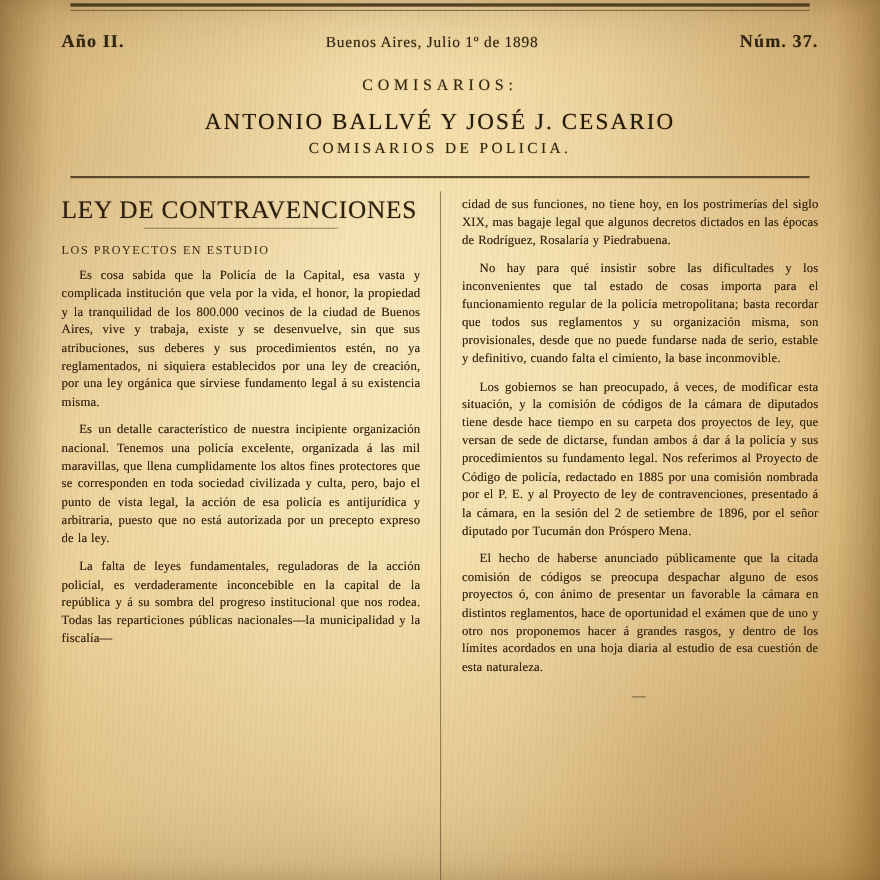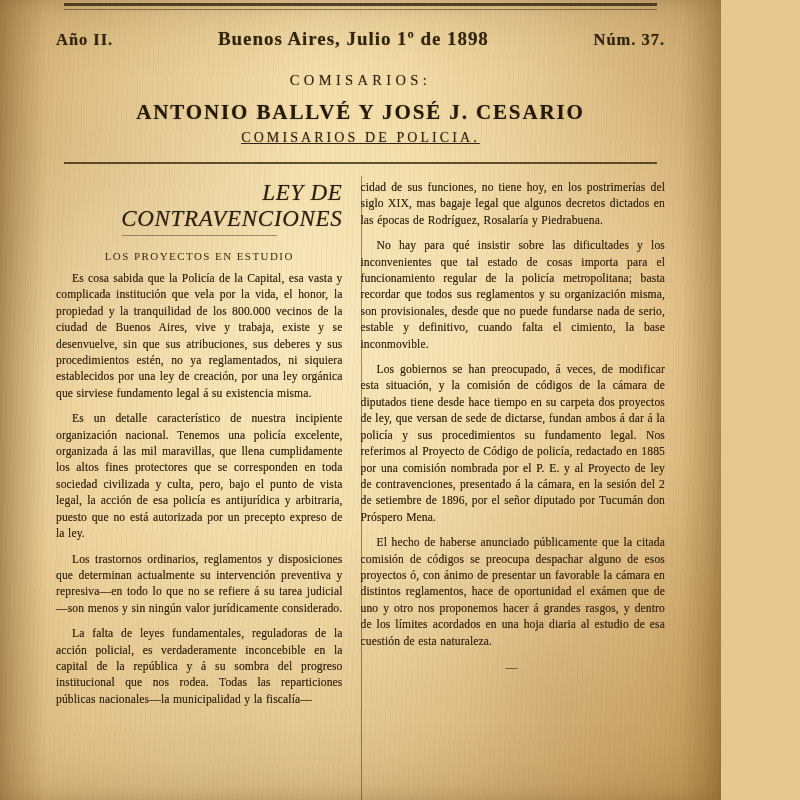--- a/index.html
+++ b/index.html
@@ -10,21 +10,21 @@
     width: 800px;
     height: 800px;
     overflow: hidden;
     background: #e6c98f;
     font-family: "Liberation Serif", serif;
   }
 
   
   .page {
     position: relative;
-    width: 721px;
+    width: 800px;
     height: 800px;
     box-sizing: border-box;
     background:
       radial-gradient(ellipse 120% 90% at 46% 42%, rgba(255,246,214,0.55) 0%, rgba(255,240,200,0.18) 45%, rgba(150,105,40,0.13) 78%, rgba(110,72,20,0.30) 100%),
       linear-gradient(100deg, #d8b475 0%, #e7c88c 16%, #f0d79f 38%, #edd197 60%, #e0bc7e 82%, #cfa863 100%);
     color: #2a1d0e;
     overflow: hidden;
   }
   
   .page::before {
@@ -80,103 +80,100 @@
     letter-spacing: 0.06em;
   }
   .masthead .m-left,
   .masthead .m-right {
     font-size: 16.5px;
     font-weight: 600;
     color: #31240f;
     text-shadow: 0 0 1px rgba(50,35,12,0.45);
   }
   .masthead .m-center {
-    font-size: 19px;
-    font-weight: 700;
+    font-size: 14px;
+    font-weight: 400;
     color: #31240f;
     letter-spacing: 0.05em;
     text-shadow: 0 0 1px rgba(50,35,12,0.45);
   }
 
   .directors-label {
     text-align: center;
     margin-top: 22px;
     font-size: 14.5px;
     letter-spacing: 0.30em;
     color: #31240f;
     text-shadow: 0 0 1px rgba(50,35,12,0.4);
   }
   .directors-names {
     text-align: center;
     margin-top: 11px;
     font-size: 21px;
-    font-weight: 700;
+    font-weight: 400;
     letter-spacing: 0.09em;
     color: #241a09;
     text-shadow: 0 0 1px rgba(40,28,10,0.5);
   }
   .directors-sub {
     text-align: center;
     margin-top: 5px;
     font-size: 14px;
     letter-spacing: 0.22em;
     color: #31240f;
     text-shadow: 0 0 1px rgba(50,35,12,0.4);
-    text-decoration: underline;
   }
 
   .divider {
     margin: 16px 8px 0 8px;
     height: 2px;
     background: #3a2a12;
     opacity: 0.8;
   }
 
   
   .columns {
     display: flex;
     margin-top: 16px;
     position: relative;
   }
   .col {
     width: 50%;
     box-sizing: border-box;
   }
   .col.left { padding-right: 18px; }
-  .col.right { }
+  .col.right { padding-left: 20px; }
   .col-rule {
     position: absolute;
     top: -4px;
     bottom: -260px;
     left: 50%;
     width: 1px;
     background: #4a3518;
     opacity: 0.55;
   }
 
   .article-title {
-    text-align: right;
+    text-align: left;
     font-size: 23px;
     letter-spacing: 0.03em;
     color: #2b1f0d;
     font-family: "Liberation Serif", serif;
     font-weight: 400;
     text-shadow: 0 0 1px rgba(45,32,12,0.5);
     margin-bottom: 2px;
-    font-style: italic;
   }
   .title-underline {
     width: 54%;
     margin: 3px auto 0 auto;
     height: 1px;
     background: #4a3518;
     opacity: 0.5;
   }
   .article-sub {
-    text-align: center;
     margin-top: 14px;
     font-size: 11px;
     letter-spacing: 0.13em;
     color: #3a2a12;
   }
 
   
   .para {
     font-size: 11.6px;
     line-height: 16.4px;
@@ -246,21 +243,20 @@
     <div class="columns">
       <div class="col-rule"></div>
 
       <div class="col left">
         <div class="article-title">LEY DE CONTRAVENCIONES</div>
         <div class="title-underline"></div>
         <div class="article-sub">LOS PROYECTOS EN ESTUDIO</div>
 
         <p class="para first">Es cosa sabida que la Policía de la Capital, esa vasta y complicada institución que vela por la vida, el honor, la propiedad y la tranquilidad de los 800.000 vecinos de la ciudad de Buenos Aires, vive y trabaja, existe y se desenvuelve, sin que sus atribuciones, sus deberes y sus procedimientos estén, no ya reglamentados, ni siquiera establecidos por una ley de creación, por una ley orgánica que sirviese fundamento legal á su existencia misma.</p>
         <p class="para">Es un detalle característico de nuestra incipiente organización nacional. Tenemos una policía excelente, organizada á las mil maravillas, que llena cumplidamente los altos fines protectores que se corresponden en toda sociedad civilizada y culta, pero, bajo el punto de vista legal, la acción de esa policía es antijurídica y arbitraria, puesto que no está autorizada por un precepto expreso de la ley.</p>
-        <p class="para">Los trastornos ordinarios, reglamentos y disposiciones que determinan actualmente su intervención preventiva y represiva—en todo lo que no se refiere á su tarea judicial—son menos y sin ningún valor jurídicamente considerado.</p>
         <p class="para">La falta de leyes fundamentales, reguladoras de la acción policial, es verdaderamente inconcebible en la capital de la república y á su sombra del progreso institucional que nos rodea. Todas las reparticiones públicas nacionales—la municipalidad y la fiscalía—</p>
       </div>
 
       <div class="col right">
         <p class="para">cidad de sus funciones, no tiene hoy, en los postrimerías del siglo XIX, mas bagaje legal que algunos decretos dictados en las épocas de Rodríguez, Rosalaría y Piedrabuena.</p>
         <p class="para">No hay para qué insistir sobre las dificultades y los inconvenientes que tal estado de cosas importa para el funcionamiento regular de la policía metropolitana; basta recordar que todos sus reglamentos y su organización misma, son provisionales, desde que no puede fundarse nada de serio, estable y definitivo, cuando falta el cimiento, la base inconmovible.</p>
         <p class="para">Los gobiernos se han preocupado, á veces, de modificar esta situación, y la comisión de códigos de la cámara de diputados tiene desde hace tiempo en su carpeta dos proyectos de ley, que versan de sede de dictarse, fundan ambos á dar á la policía y sus procedimientos su fundamento legal. Nos referimos al Proyecto de Código de policía, redactado en 1885 por una comisión nombrada por el P. E. y al Proyecto de ley de contravenciones, presentado á la cámara, en la sesión del 2 de setiembre de 1896, por el señor diputado por Tucumán don Próspero Mena.</p>
         <p class="para">El hecho de haberse anunciado públicamente que la citada comisión de códigos se preocupa despachar alguno de esos proyectos ó, con ánimo de presentar un favorable la cámara en distintos reglamentos, hace de oportunidad el exámen que de uno y otro nos proponemos hacer á grandes rasgos, y dentro de los límites acordados en una hoja diaria al estudio de esa cuestión de esta naturaleza.</p>
         <div class="end-dash">—</div>
       </div>

